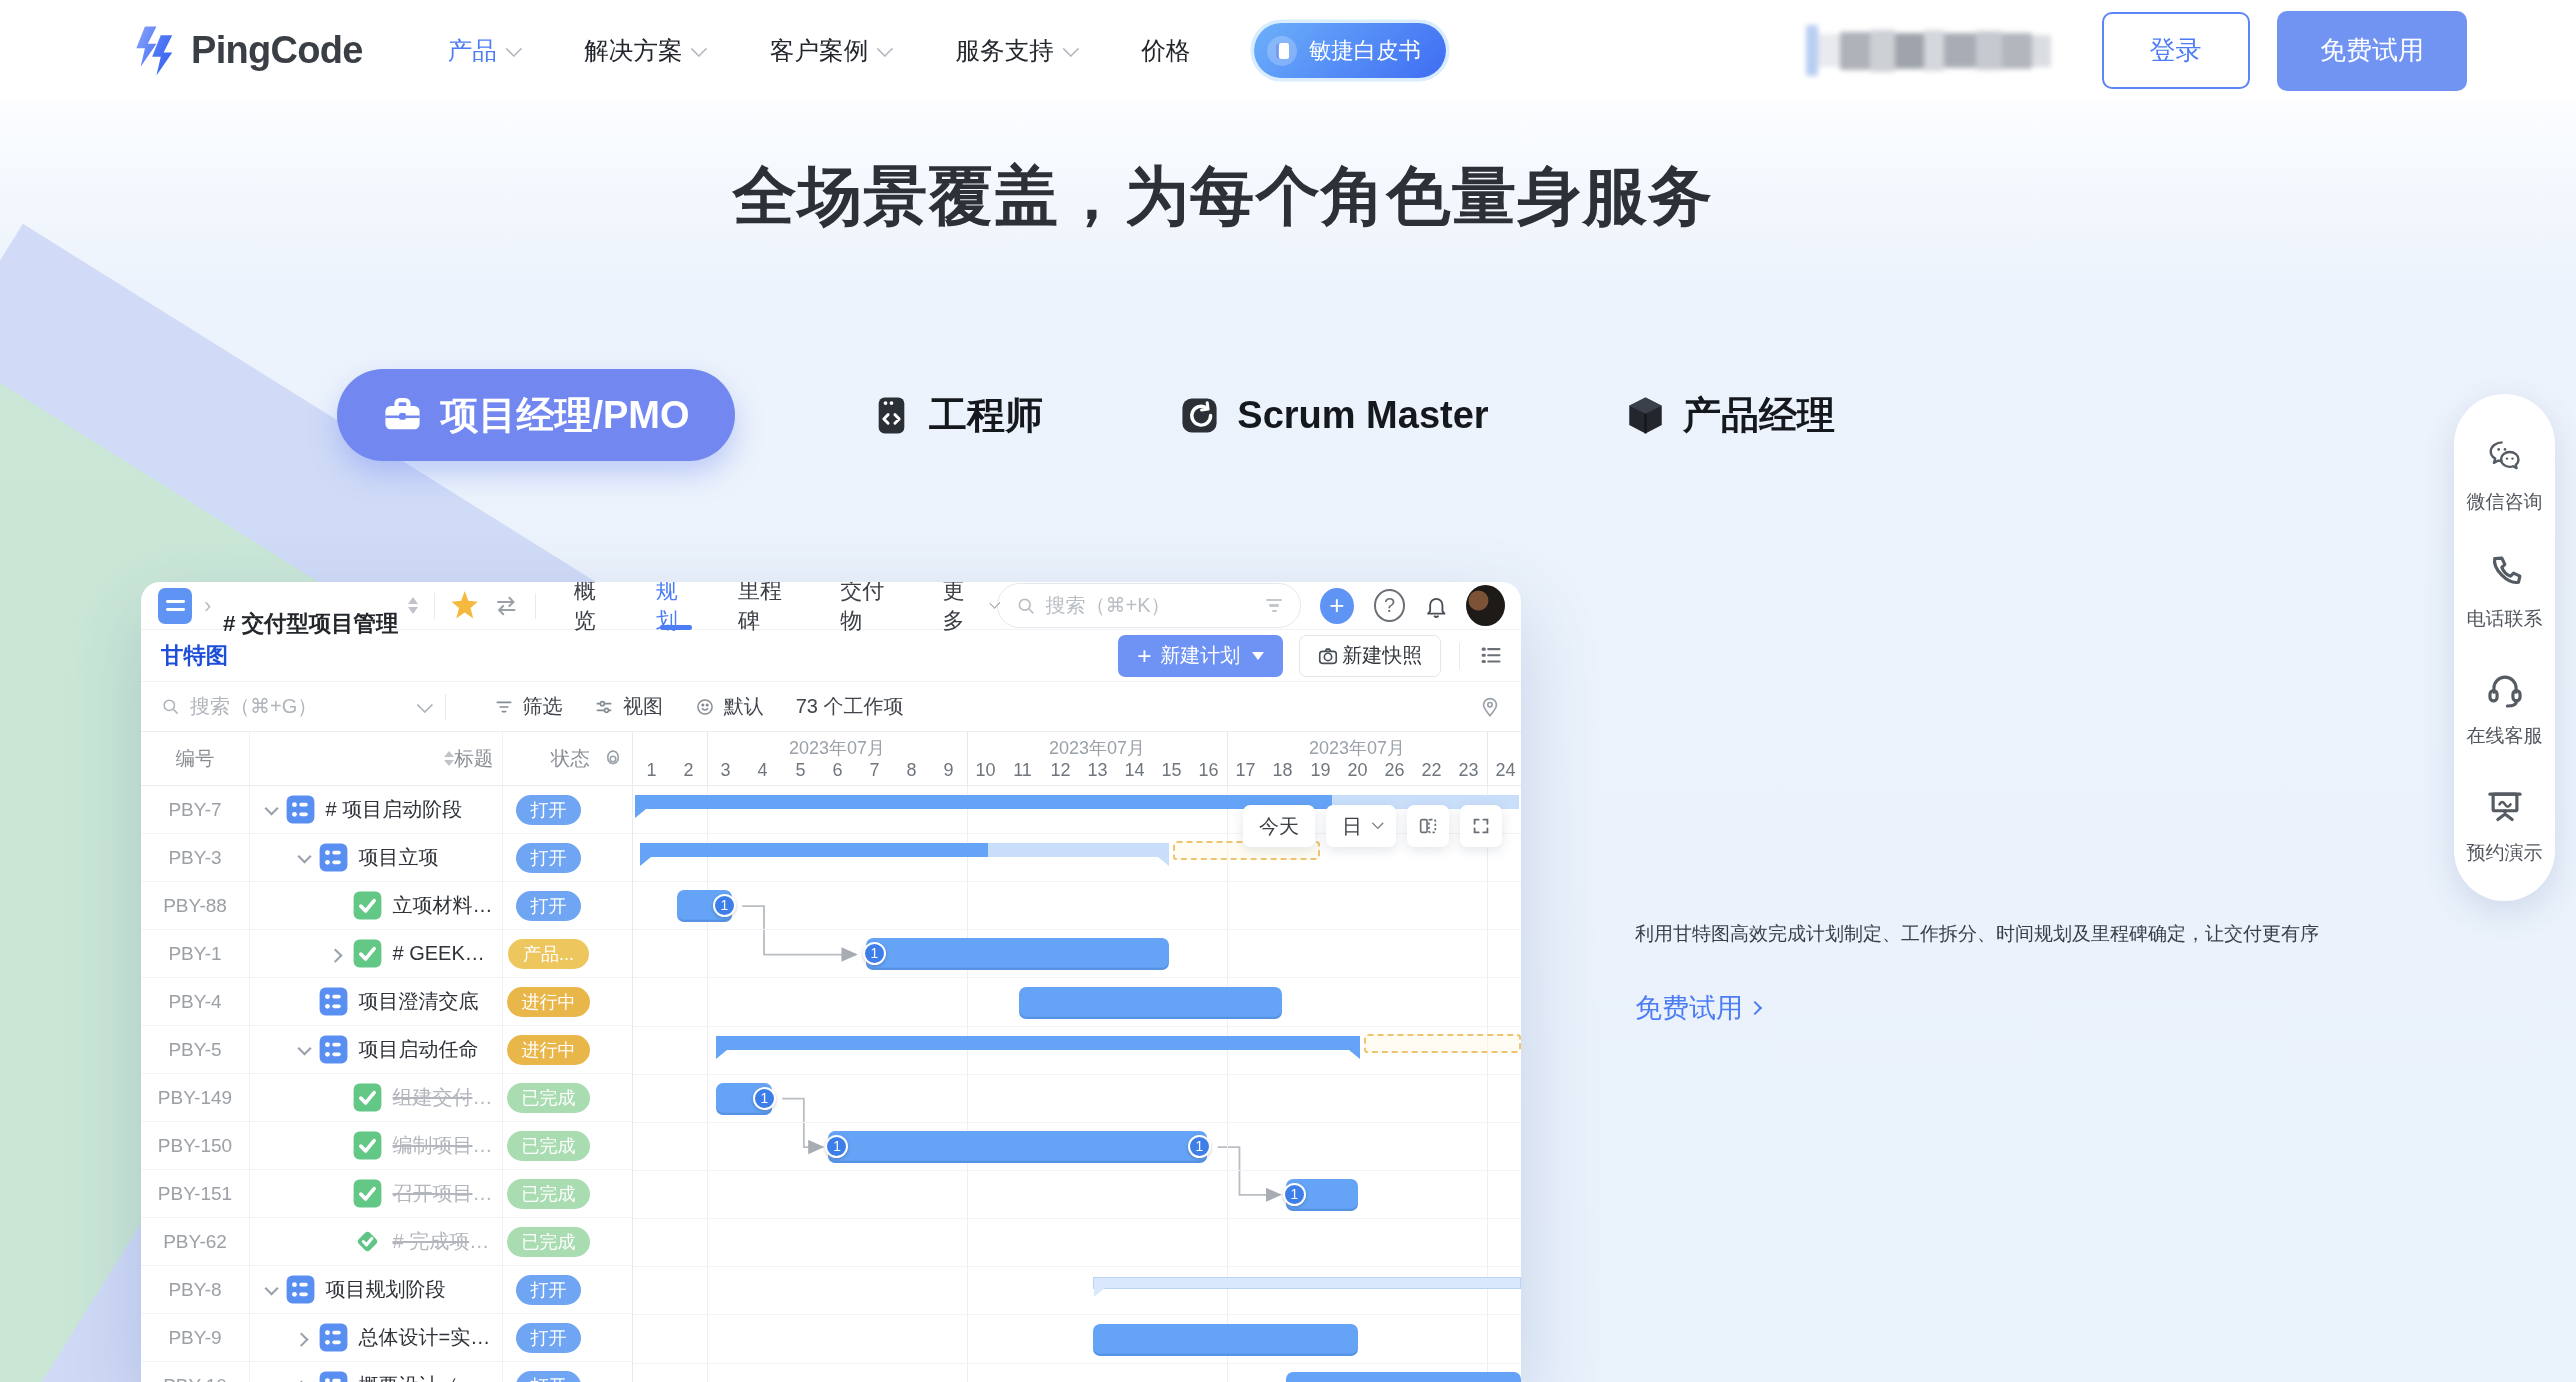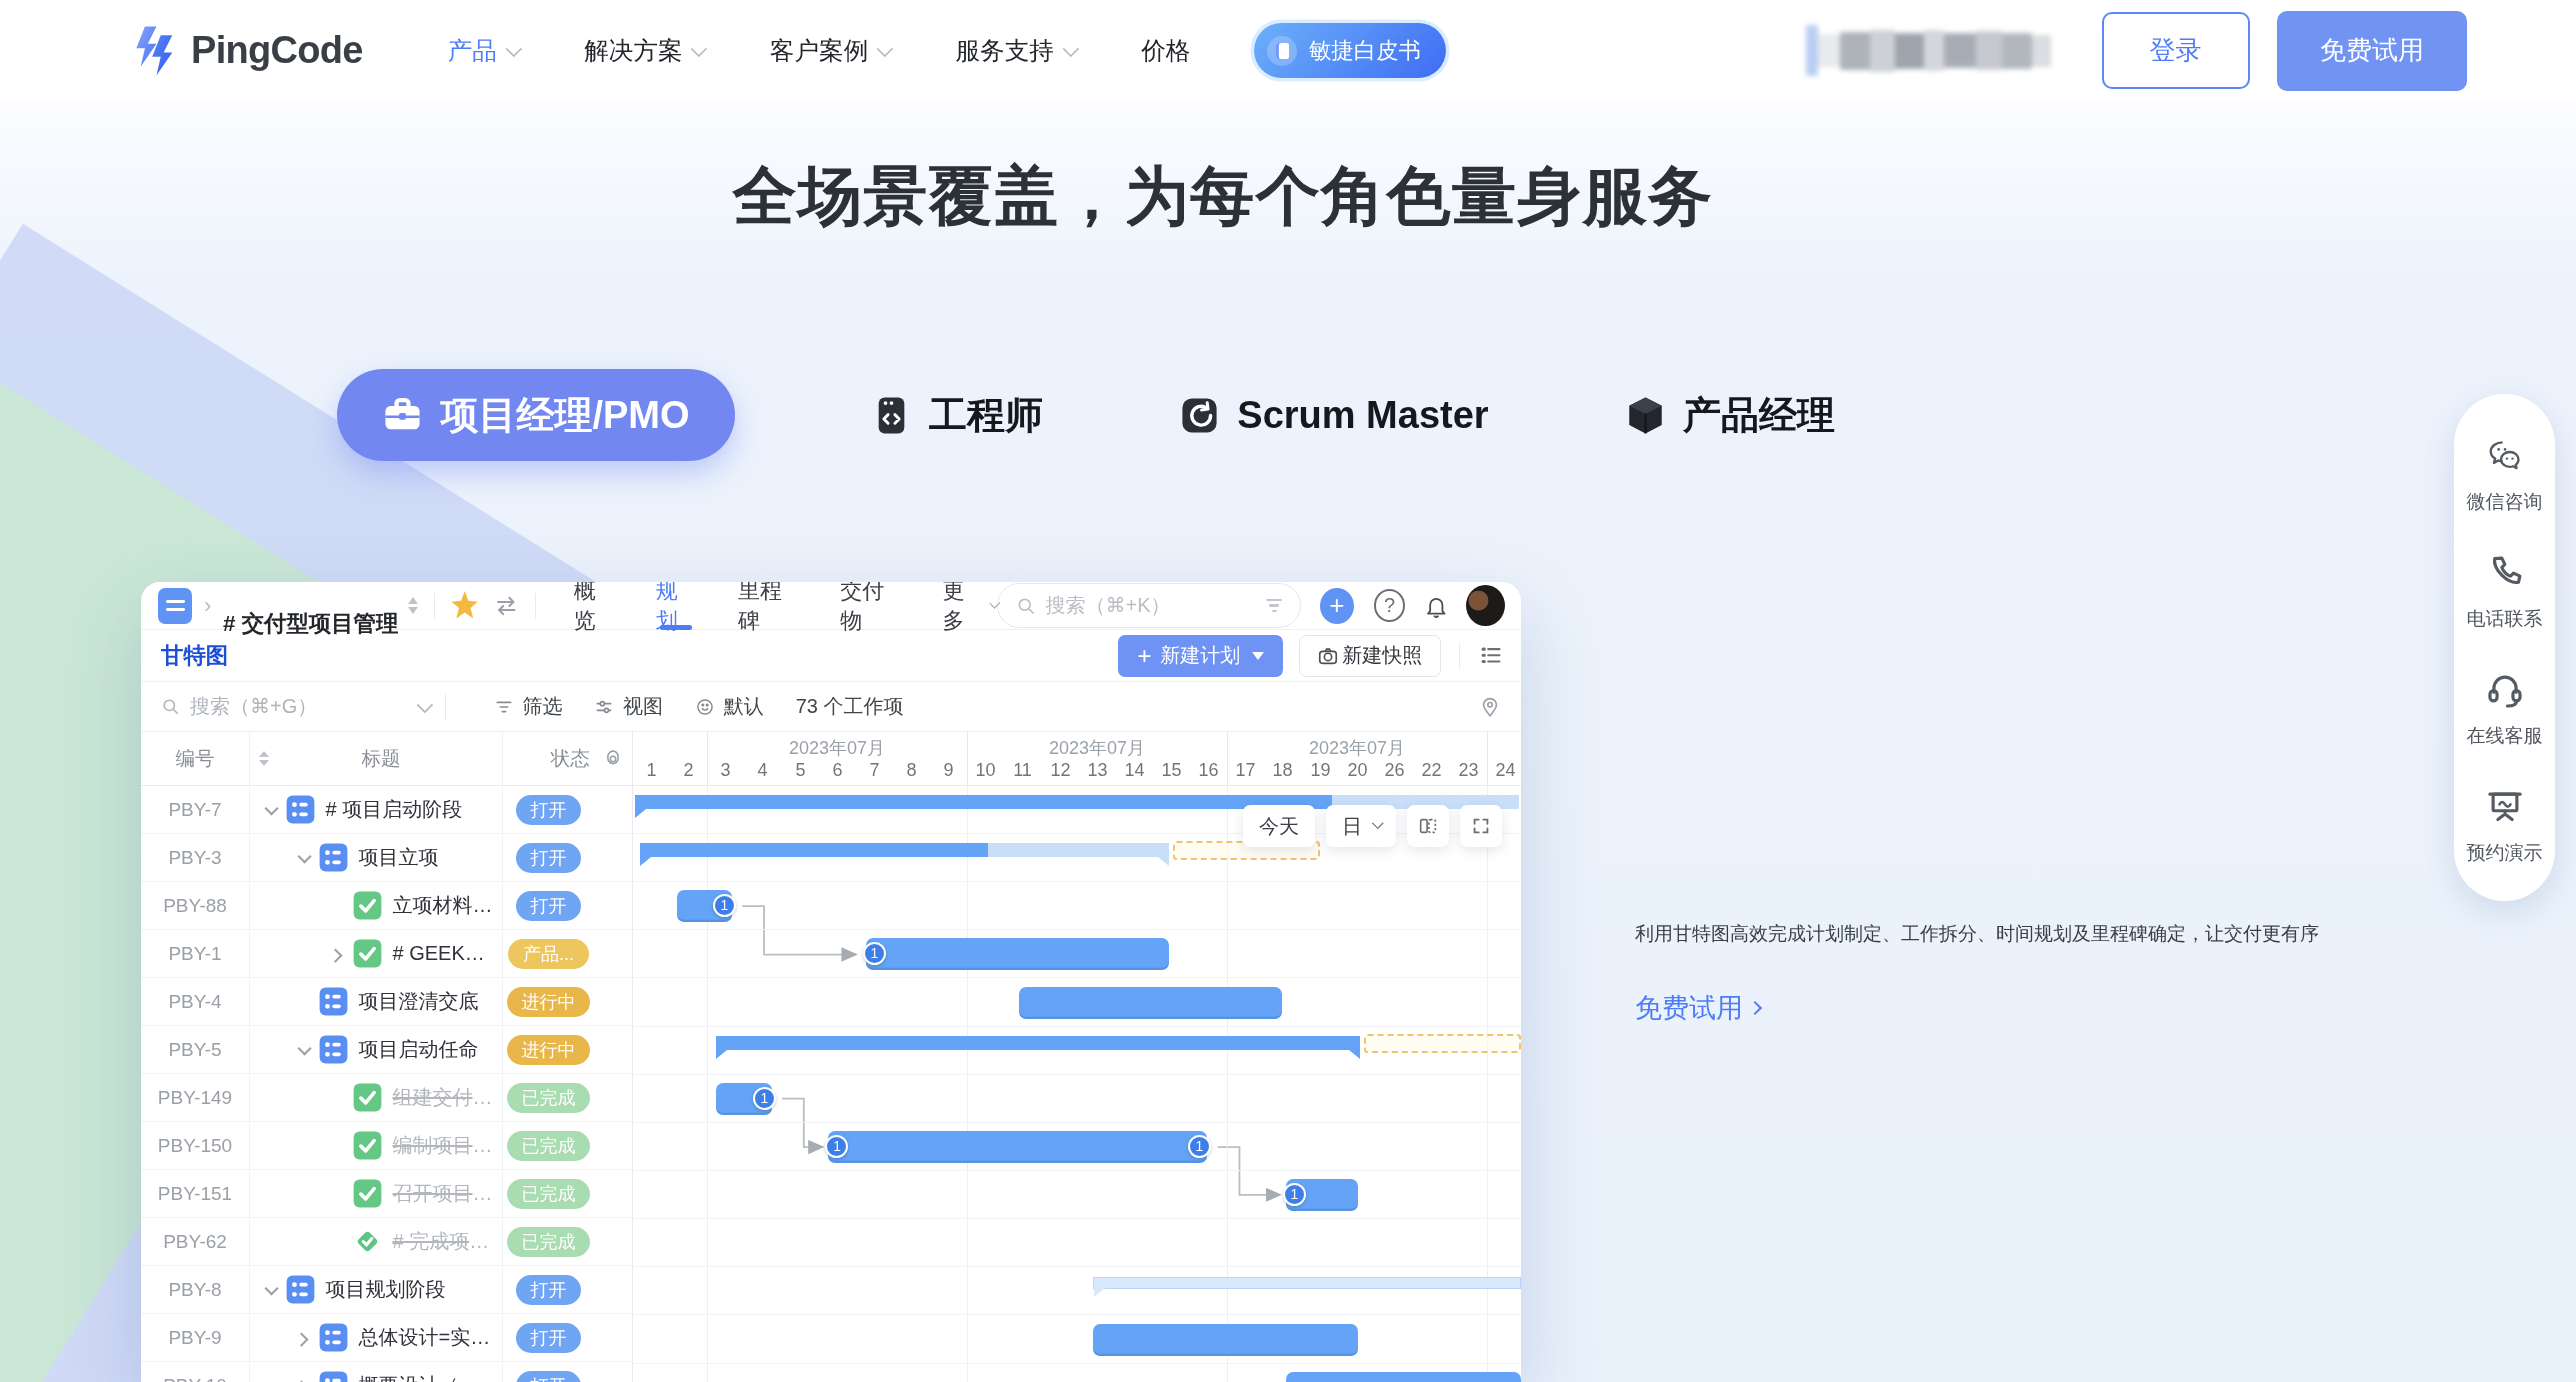--- a/index.html
+++ b/index.html
@@ -75,21 +75,21 @@
   .fb-right { margin-left:auto; cursor:pointer; }
 
   .app-main { display:flex; height:651px; }
   .left-panel { width:492px; border-right:0.7px solid #e8eaee; display:flex; flex-direction:column; }
   .t-head { height:54px; display:flex; align-items:center; border-bottom:0.7px solid #e8eaee; color:#8a8f96; font-size:19.5px; flex:none; }
   .col-id { width:109px; text-align:center; border-right:0.7px solid #f1f2f5; align-self:stretch; display:flex; align-items:center; justify-content:center; }
   .col-main { flex:1; display:flex; align-items:center; padding:0 8.7px; align-self:stretch; border-right:0.7px solid #f1f2f5; min-width:0; }
   .col-status { width:91px; align-self:stretch; display:flex; align-items:center; justify-content:center; }
   .t-head .col-status { justify-content:flex-end; padding-right:4.3px; }
   .col-gear { width:38px; display:flex; align-items:center; justify-content:center; align-self:stretch; }
-  .t-head .col-main { justify-content:space-between; }
+  .t-head .col-main { justify-content:flex-end; }
   .sorter { display:flex; flex-direction:column; gap:2.2px; }
   .sorter b { width:0; height:0; border-left:5px solid transparent; border-right:5px solid transparent; }
   .sorter .u { border-bottom:6.5px solid #c0c4ca; } .sorter .d { border-top:6.5px solid #c0c4ca; }
   .t-rows { flex:1; overflow:hidden; }
   .t-row { height:48px; display:flex; align-items:center; border-bottom:0.7px solid #f2f3f6; }
   .t-row .col-id { color:#9ba0a7; font-size:19px; border-right:0.7px solid #f1f2f5; }
   .row-title { font-size:20px; color:#2f3339; white-space:nowrap; overflow:hidden; text-overflow:ellipsis; }
   .t-row.done .row-title { color:#b3b7bd; text-decoration:line-through; }
   .exp { width:22px; display:flex; justify-content:center; flex:none; margin-right:5.8px; }
   .exp .c-dn { width:10px; height:10px; border-right:2.2px solid #9aa0a8; border-bottom:2.2px solid #9aa0a8; transform:rotate(45deg) translateY(-2.2px); }

